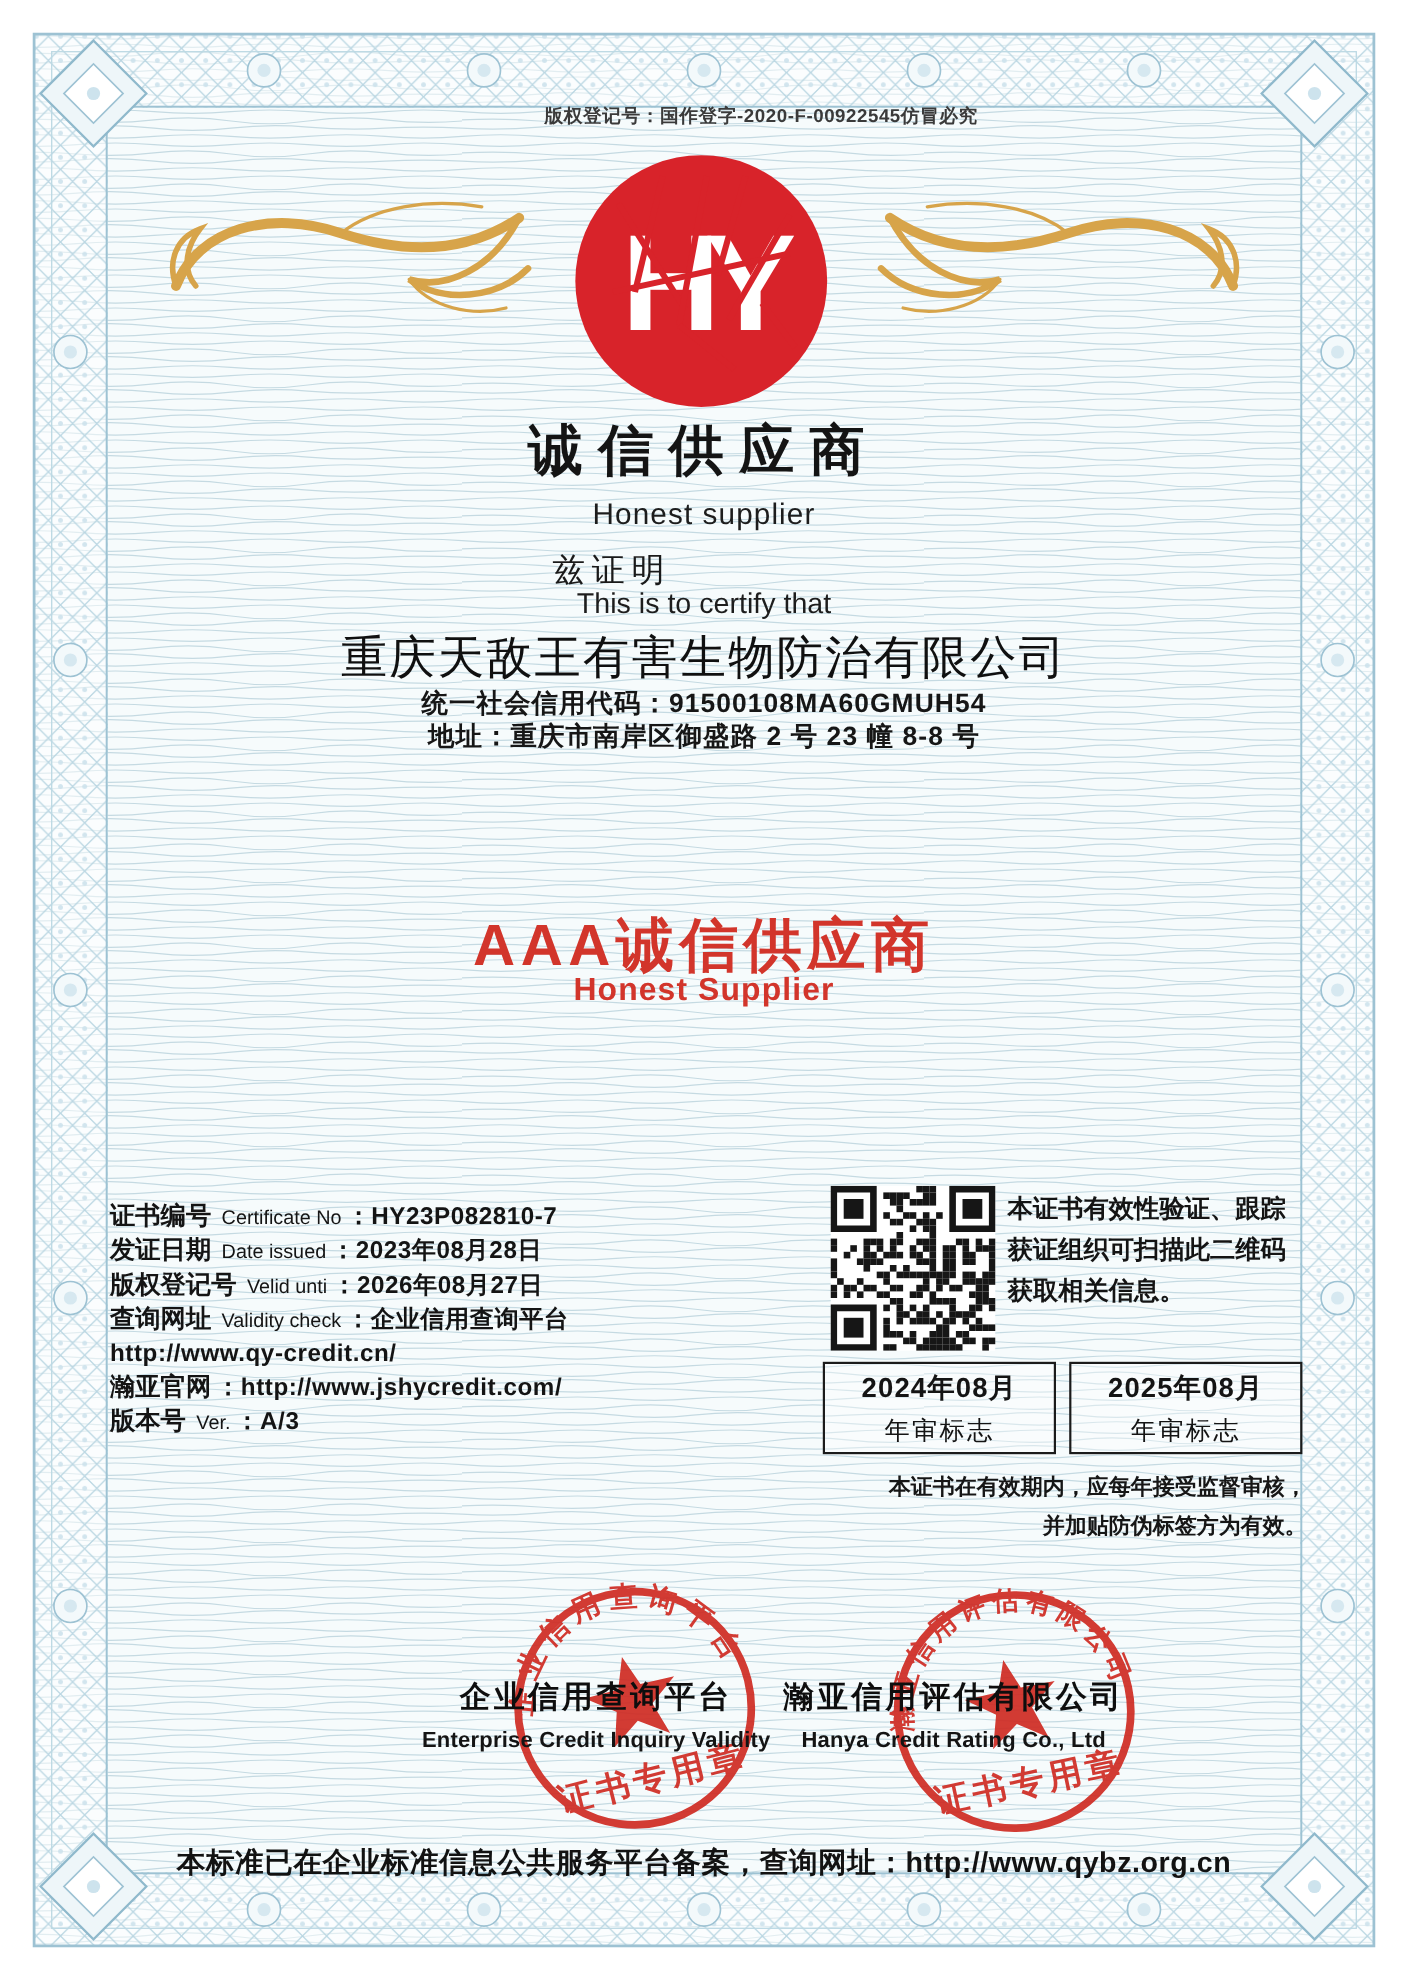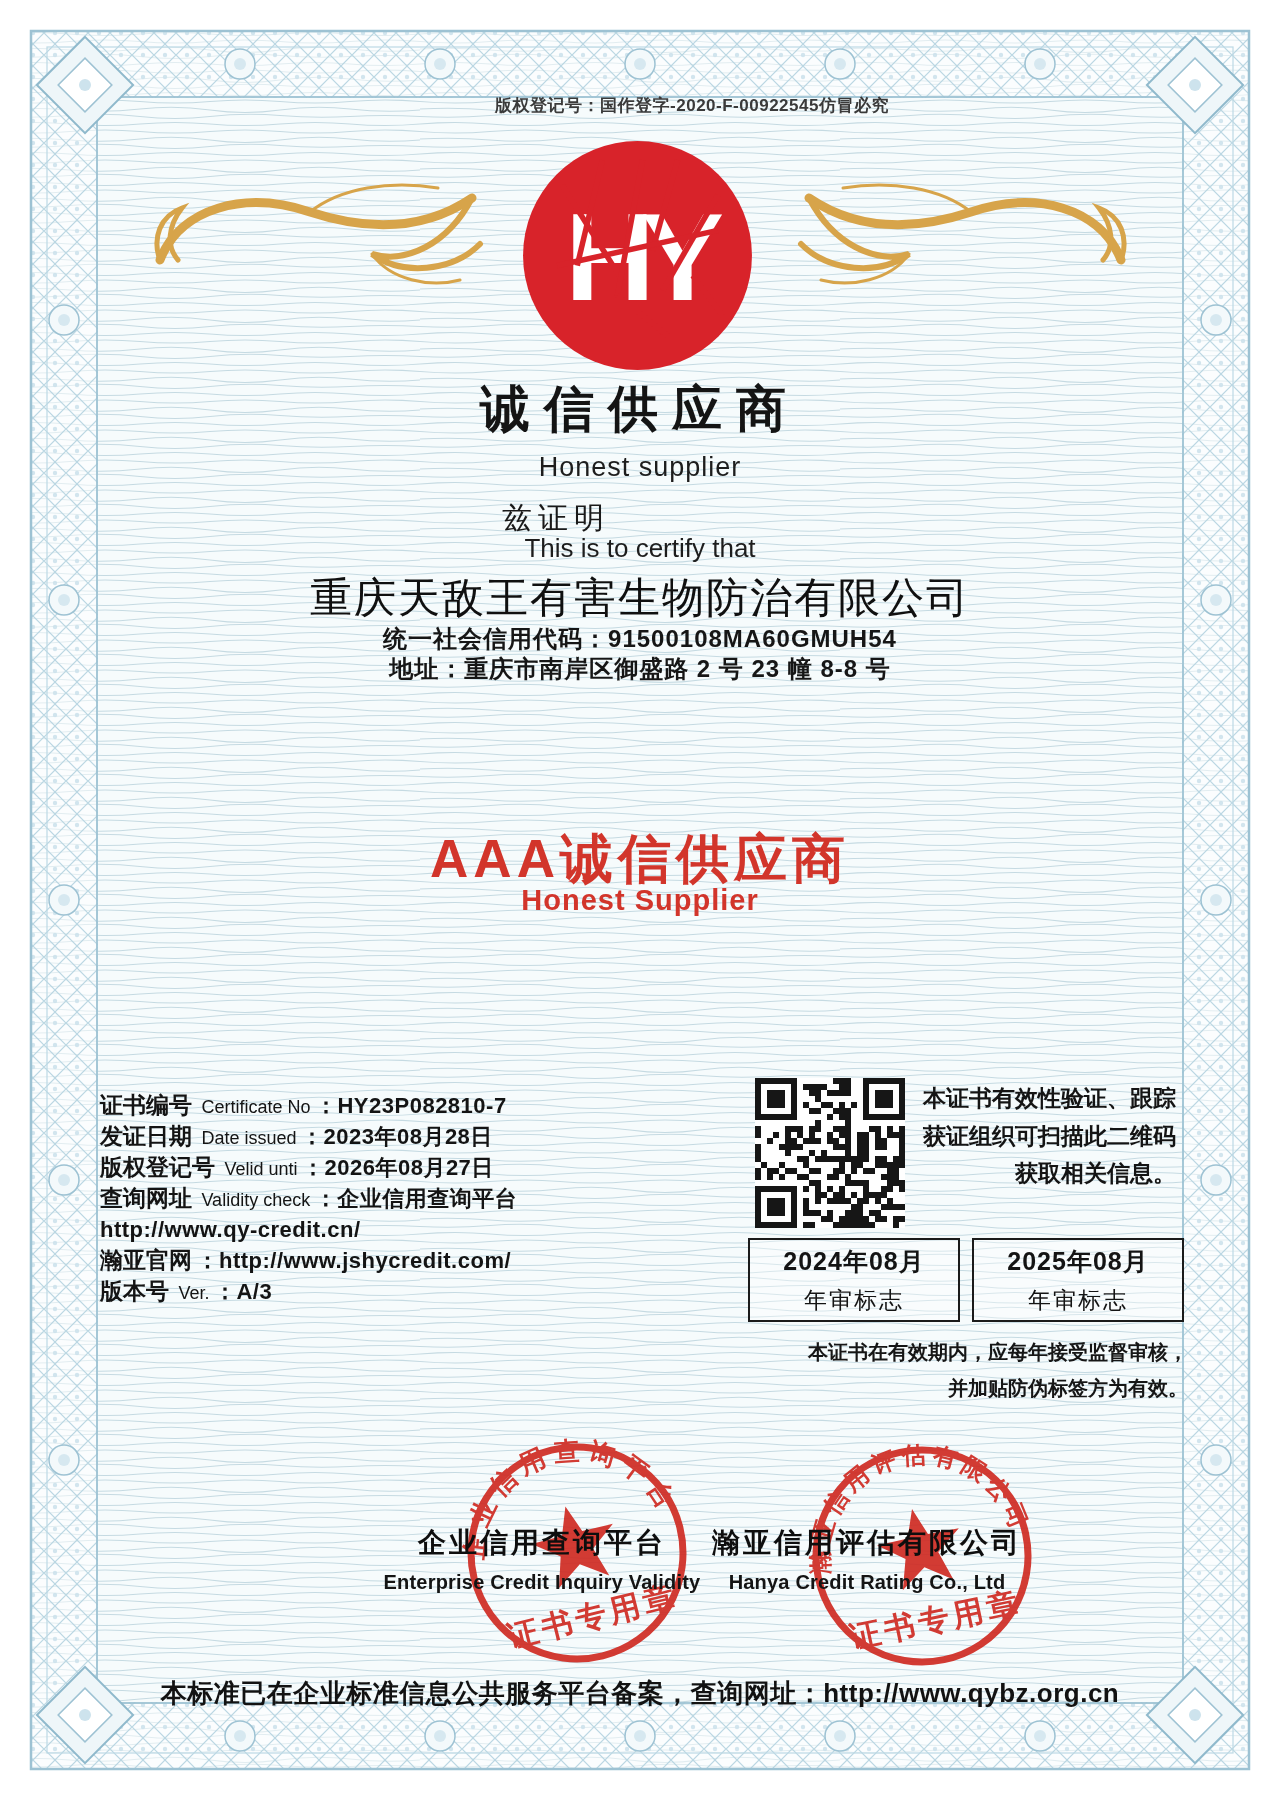--- a/index.html
+++ b/index.html
@@ -19,21 +19,21 @@
   .ccode{left:0;top:623px;width:1280px;font-size:24px;font-weight:600;color:#161616;letter-spacing:1px;}
   .caddr{left:0;top:653px;width:1280px;font-size:24px;font-weight:600;color:#161616;letter-spacing:1px;}
   .award-cn{left:0;top:824px;width:1280px;font-size:53px;font-weight:700;color:#d2352b;letter-spacing:5px;}
   .award-en{left:0;top:884px;width:1280px;font-size:29px;font-weight:600;color:#d2352b;letter-spacing:1px;}
   .details{left:100px;top:1090px;width:560px;}
   .drow{height:31px;line-height:31px;white-space:nowrap;color:#141414;}
   .dcn{font-size:23px;font-weight:600;}
   .den{font-size:18px;font-weight:500;margin-left:5px;}
   .dval{font-size:22px;font-weight:700;letter-spacing:.5px;}
   .qr-svg{left:755px;top:1078px;}
-  .qr-panel{left:916px;top:1080px;width:260px;text-align:right;}
+  .qr-panel{left:916px;top:1080px;width:260px;}
   .qr-line{font-size:23px;font-weight:600;color:#141414;line-height:37.5px;}
   .audit-box{top:1238px;width:208px;height:80px;border:2.5px solid #1b1b1b;background:rgba(255,255,255,.35);
     display:flex;flex-direction:column;align-items:center;justify-content:center;}
   .audit-box.b0{left:748px;} .audit-box.b1{left:972px;}
   .a-month{font-size:25px;font-weight:600;color:#141414;letter-spacing:1px;}
   .a-label{font-size:23px;font-weight:500;color:#141414;margin-top:7px;letter-spacing:2px;}
   .notice{left:620px;top:1334px;width:568px;text-align:right;}
   .notice div{font-size:20px;font-weight:600;color:#161616;line-height:36px;}
   .seal-svg{z-index:2;opacity:.92;}
   .org{z-index:3;}

